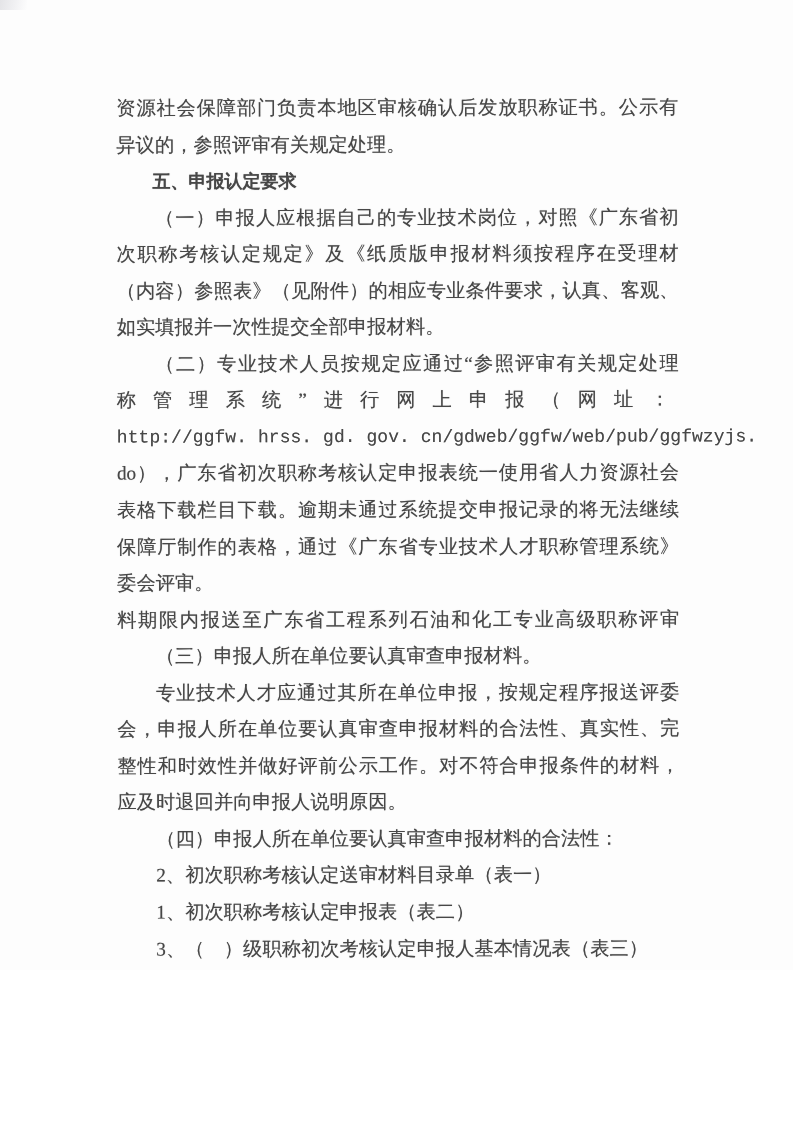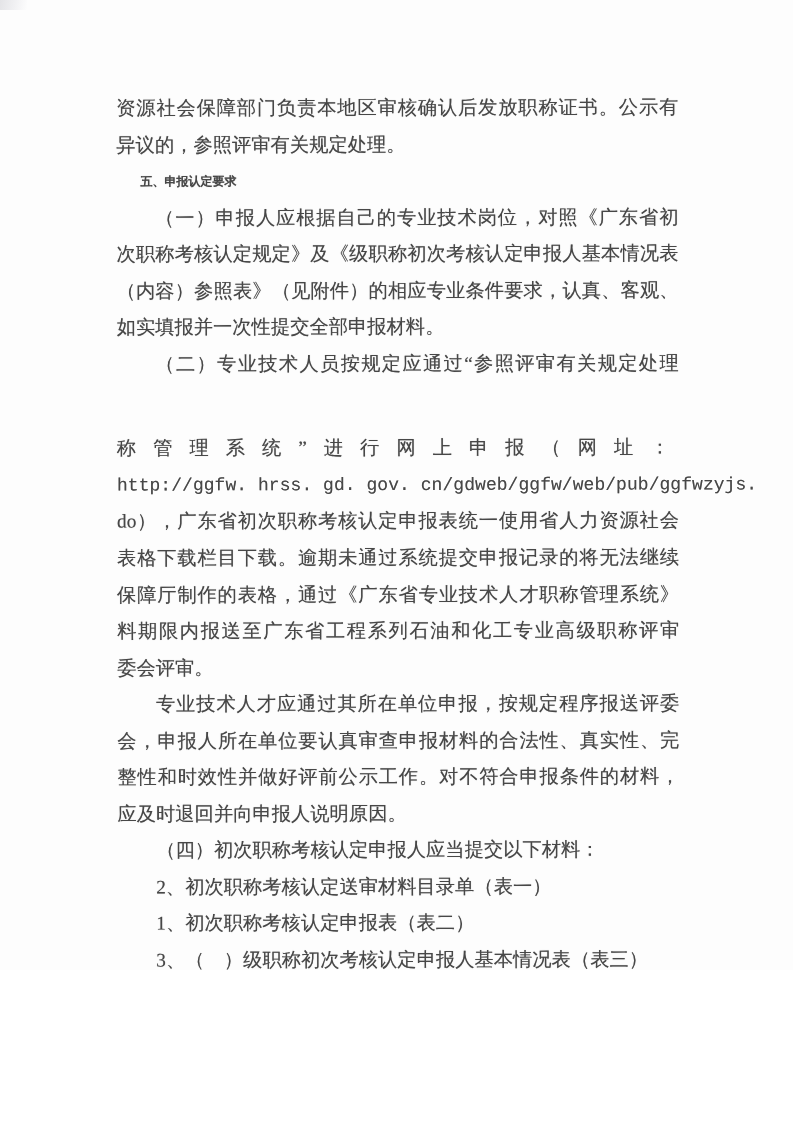--- a/index.html
+++ b/index.html
@@ -31,22 +31,22 @@
     white-space: nowrap;
     text-shadow: 0 0 0.7px rgba(70,70,70,0.55);
   }
   .j {
     white-space: normal;
     text-align: justify;
     text-align-last: justify;
     text-justify: inter-character;
   }
   .ind { text-indent: 2em; }
-  .bold { font-weight: 700; font-size: 12px; }
-  .spread { letter-spacing: 17px; white-space: nowrap; margin-top: 48px; }
+  .bold { font-weight: 700; font-size: 18px; }
+  .spread { letter-spacing: 17px; white-space: nowrap; }
   .url {
     font-family: "Liberation Mono", monospace;
     font-size: 18px;
     letter-spacing: 0.05px;
     text-shadow: 0 0 0.5px rgba(70,70,70,0.5);
   }
   
   .smudge-tl {
     position: absolute; left: 0; top: 0;
     width: 27px; height: 10px;
@@ -69,36 +69,37 @@
 
 <div class="page">
 
   <div class="smudge-tl"></div>
 
   <div class="content">
     <div class="ln j">资源社会保障部门负责本地区审核确认后发放职称证书。公示有</div>
     <div class="ln">异议的，参照评审有关规定处理。</div>
     <div class="ln ind bold">五、申报认定要求</div>
     <div class="ln ind j">（一）申报人应根据自己的专业技术岗位，对照《广东省初</div>
-    <div class="ln j">次职称考核认定规定》及《级职称初次考核认定申报人基本情况表</div>
+    <div class="ln j">次职称考核认定规定》及《纸质版申报材料须按程序在受理材</div>
     <div class="ln j">（内容）参照表》（见附件）的相应专业条件要求，认真、客观、</div>
     <div class="ln">如实填报并一次性提交全部申报材料。</div>
     <div class="ln ind j">（二）专业技术人员按规定应通过“参照评审有关规定处理</div>
     <div class="ln spread">称管理系统”进行网上申报（网址：</div>
     <div class="ln url">http://ggfw. hrss. gd. gov. cn/gdweb/ggfw/web/pub/ggfwzyjs.</div>
     <div class="ln j">do），广东省初次职称考核认定申报表统一使用省人力资源社会</div>
     <div class="ln j">表格下载栏目下载。逾期未通过系统提交申报记录的将无法继续</div>
     <div class="ln j">保障厅制作的表格，通过《广东省专业技术人才职称管理系统》</div>
+    <div class="ln">委会评审。</div>
     <div class="ln j">料期限内报送至广东省工程系列石油和化工专业高级职称评审</div>
-    <div class="ln">委会评审。</div>
+    <div class="ln ind">（三）申报人所在单位要认真审查申报材料。</div>
     <div class="ln ind j">专业技术人才应通过其所在单位申报，按规定程序报送评委</div>
     <div class="ln j">会，申报人所在单位要认真审查申报材料的合法性、真实性、完</div>
     <div class="ln j">整性和时效性并做好评前公示工作。对不符合申报条件的材料，</div>
     <div class="ln">应及时退回并向申报人说明原因。</div>
-    <div class="ln ind">（四）初次职称考核认定申报人应当提交以下材料：</div>
+    <div class="ln ind">（四）申报人所在单位要认真审查申报材料的合法性：</div>
     <div class="ln ind">2、初次职称考核认定送审材料目录单（表一）</div>
     <div class="ln ind">1、初次职称考核认定申报表（表二）</div>
     <div class="ln ind">3、（　）级职称初次考核认定申报人基本情况表（表三）</div>
   </div>
 
   <div class="dot-br"></div>
   <div class="smudge-bl"></div>
 
 </div>
 

